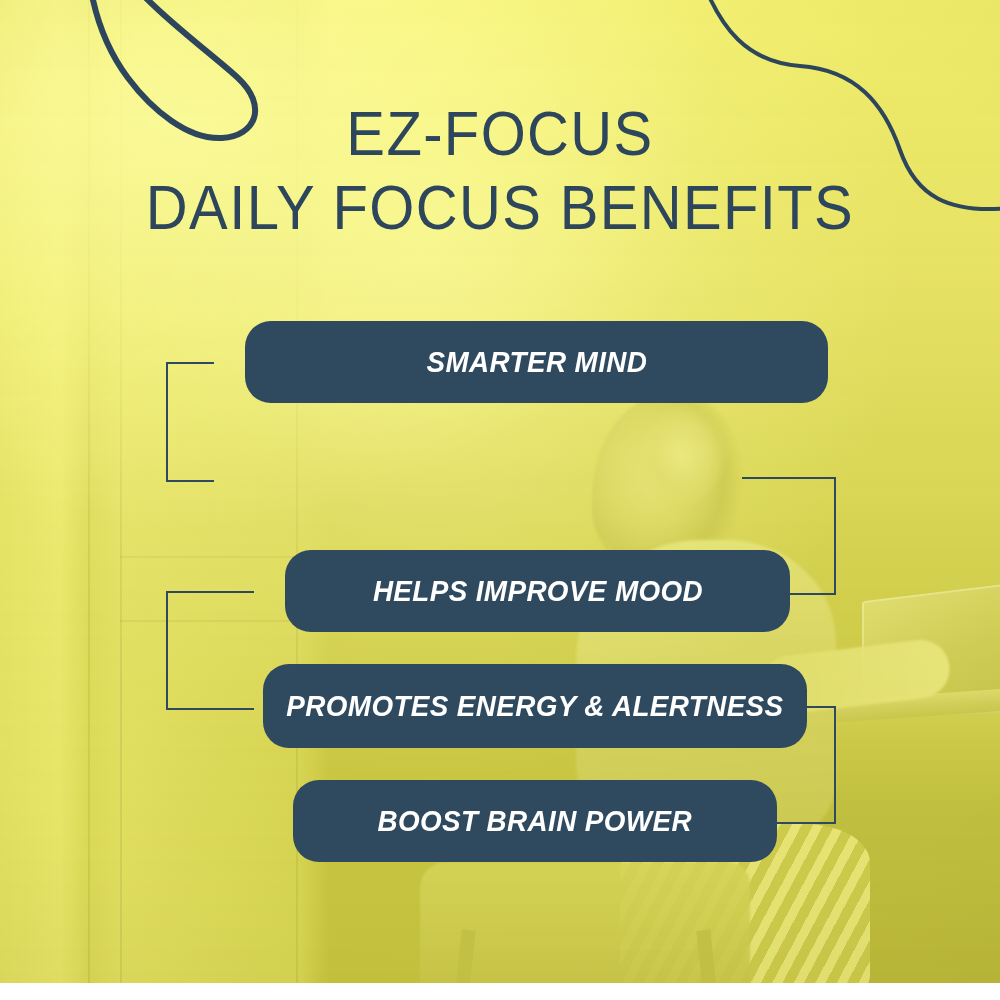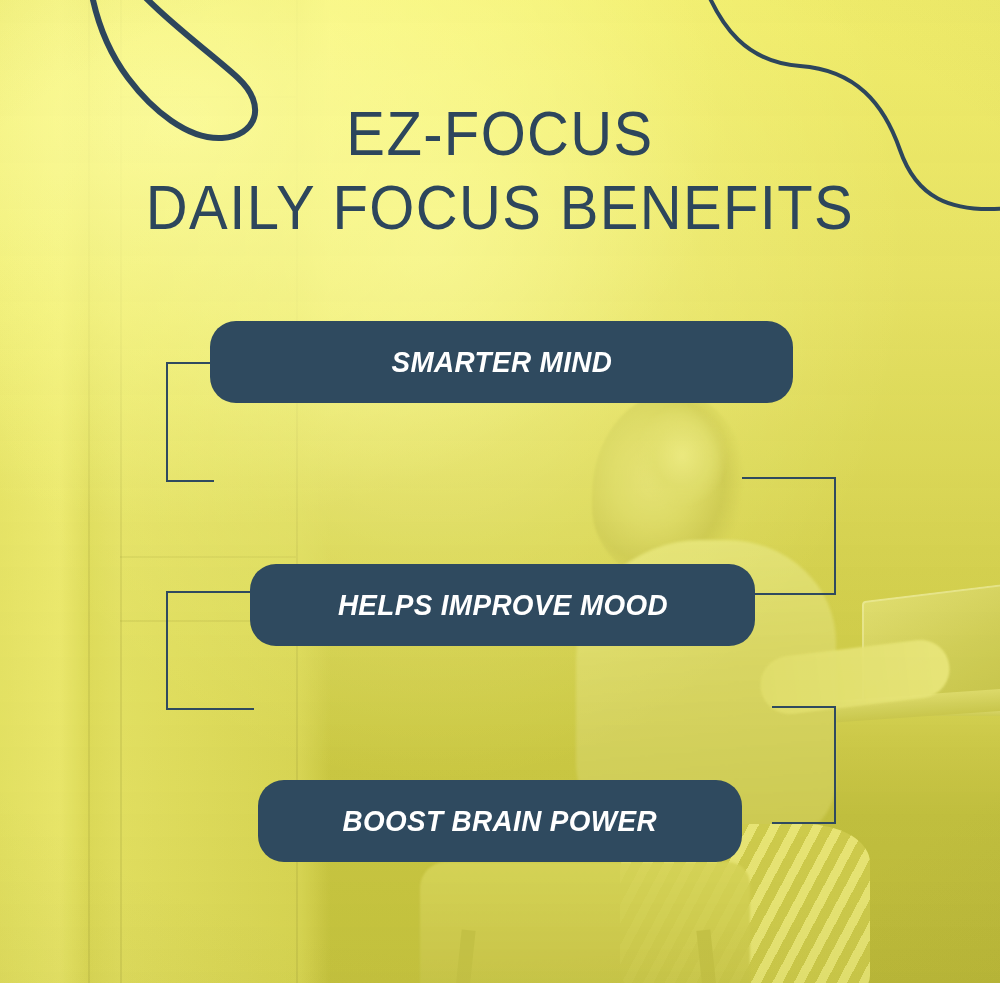--- a/index.html
+++ b/index.html
@@ -169,20 +169,21 @@
     background: #2f4a5f;
     border-radius: 26px;
     display: flex;
     align-items: center;
     justify-content: center;
     color: #ffffff;
     font-style: italic;
     font-weight: 700;
     letter-spacing: 0.4px;
     z-index: 4;
+    margin-left: 35px;
   }
   .pill-label {
     font-size: 29px;
     white-space: nowrap;
     transform: scaleX(0.96);
   }
 
   
   .bracket {
     position: absolute;
@@ -243,22 +244,25 @@
 
   <div class="bracket left" style="left:166px; top:591px; width:86px; height:115px;"></div>
 
   <div class="bracket right" style="left:772px; top:706px; width:62px; height:114px;"></div>
 
   <div class="pill" style="left:210px; top:321px; width:583px; height:82px;">
     <span class="pill-label">SMARTER MIND</span>
   </div>
 
 
-  <div class="pill" style="left:250px; top:564px; width:505px; height:82px;">
+  <div class="pill" style="left:250px; top:550px; width:505px; height:82px;">
     <span class="pill-label">HELPS IMPROVE MOOD</span>
   </div>
 
+  <div class="pill" style="left:228px; top:664px; width:544px; height:84px;">
+    <span class="pill-label">PROMOTES ENERGY &amp; ALERTNESS</span>
+  </div>
 
   <div class="pill" style="left:258px; top:780px; width:484px; height:82px;justify-content:center;">
     <span class="pill-label">BOOST BRAIN POWER</span>
   </div>
 
 </div>
 
 </body></html>

